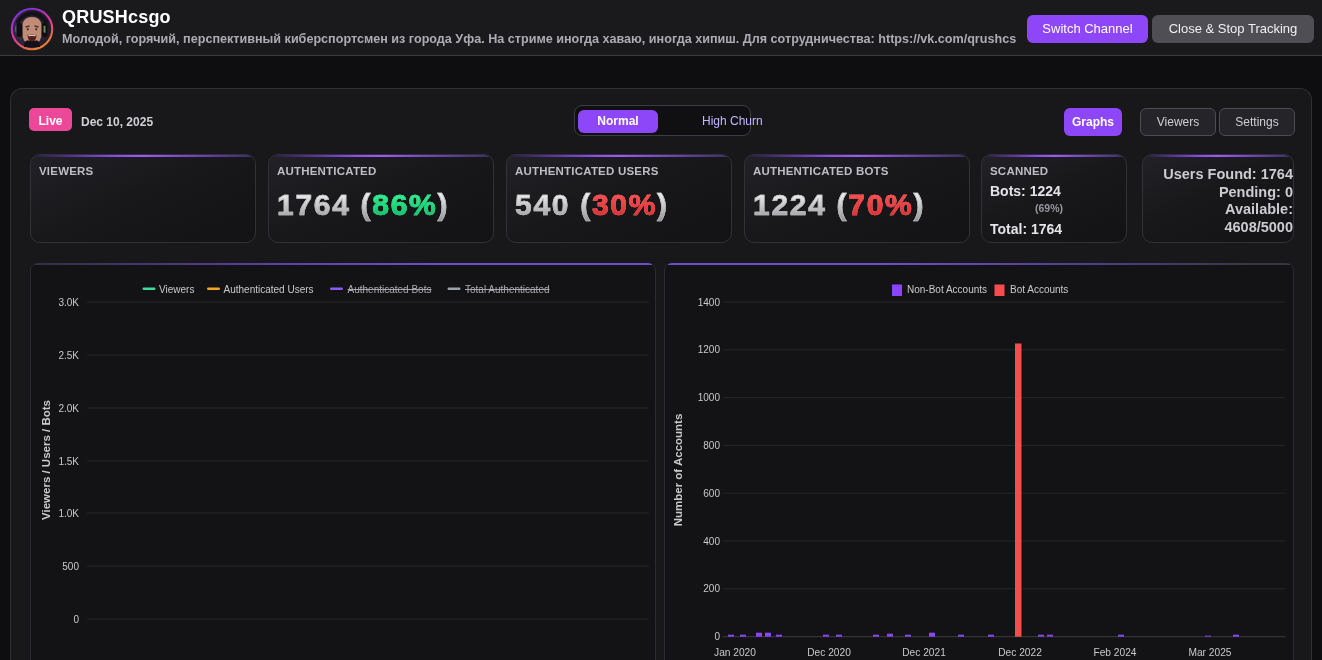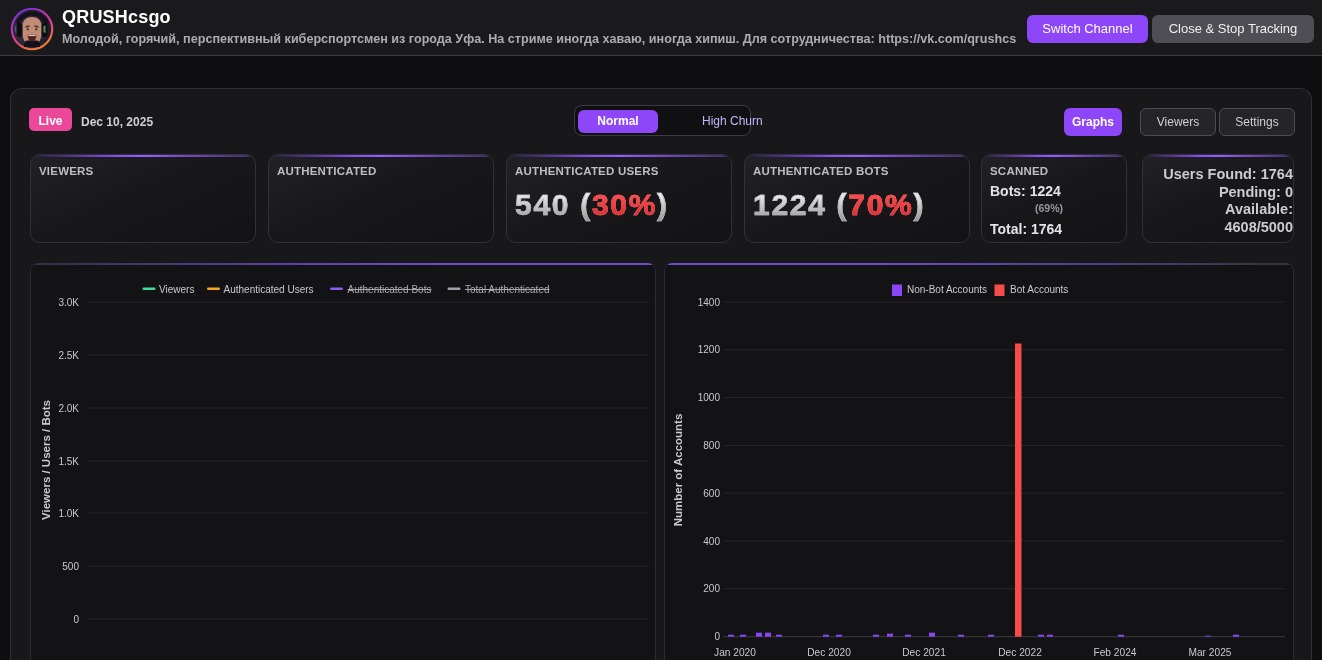--- a/index.html
+++ b/index.html
@@ -95,20 +95,21 @@
 <div id="tg-high">High Churn</div>
 <div class="tbtn" id="btn-graphs">Graphs</div>
 <div class="tbtn" id="btn-viewers">Viewers</div>
 <div class="tbtn" id="btn-settings">Settings</div>
 
 <div class="card" id="card1">
     <div class="lbl">VIEWERS</div>
   </div>
 <div class="card" id="card2">
     <div class="lbl">AUTHENTICATED</div>
+    <div class="num">1764 (<span class="pct-g">86%</span>)</div>
   </div>
 <div class="card" id="card3">
     <div class="lbl">AUTHENTICATED USERS</div>
     <div class="num">540 (<span class="pct-r">30%</span>)</div>
   </div>
 <div class="card" id="card4">
     <div class="lbl">AUTHENTICATED BOTS</div>
     <div class="num">1224 (<span class="pct-r">70%</span>)</div>
   </div>
 <div class="card" id="card5">

